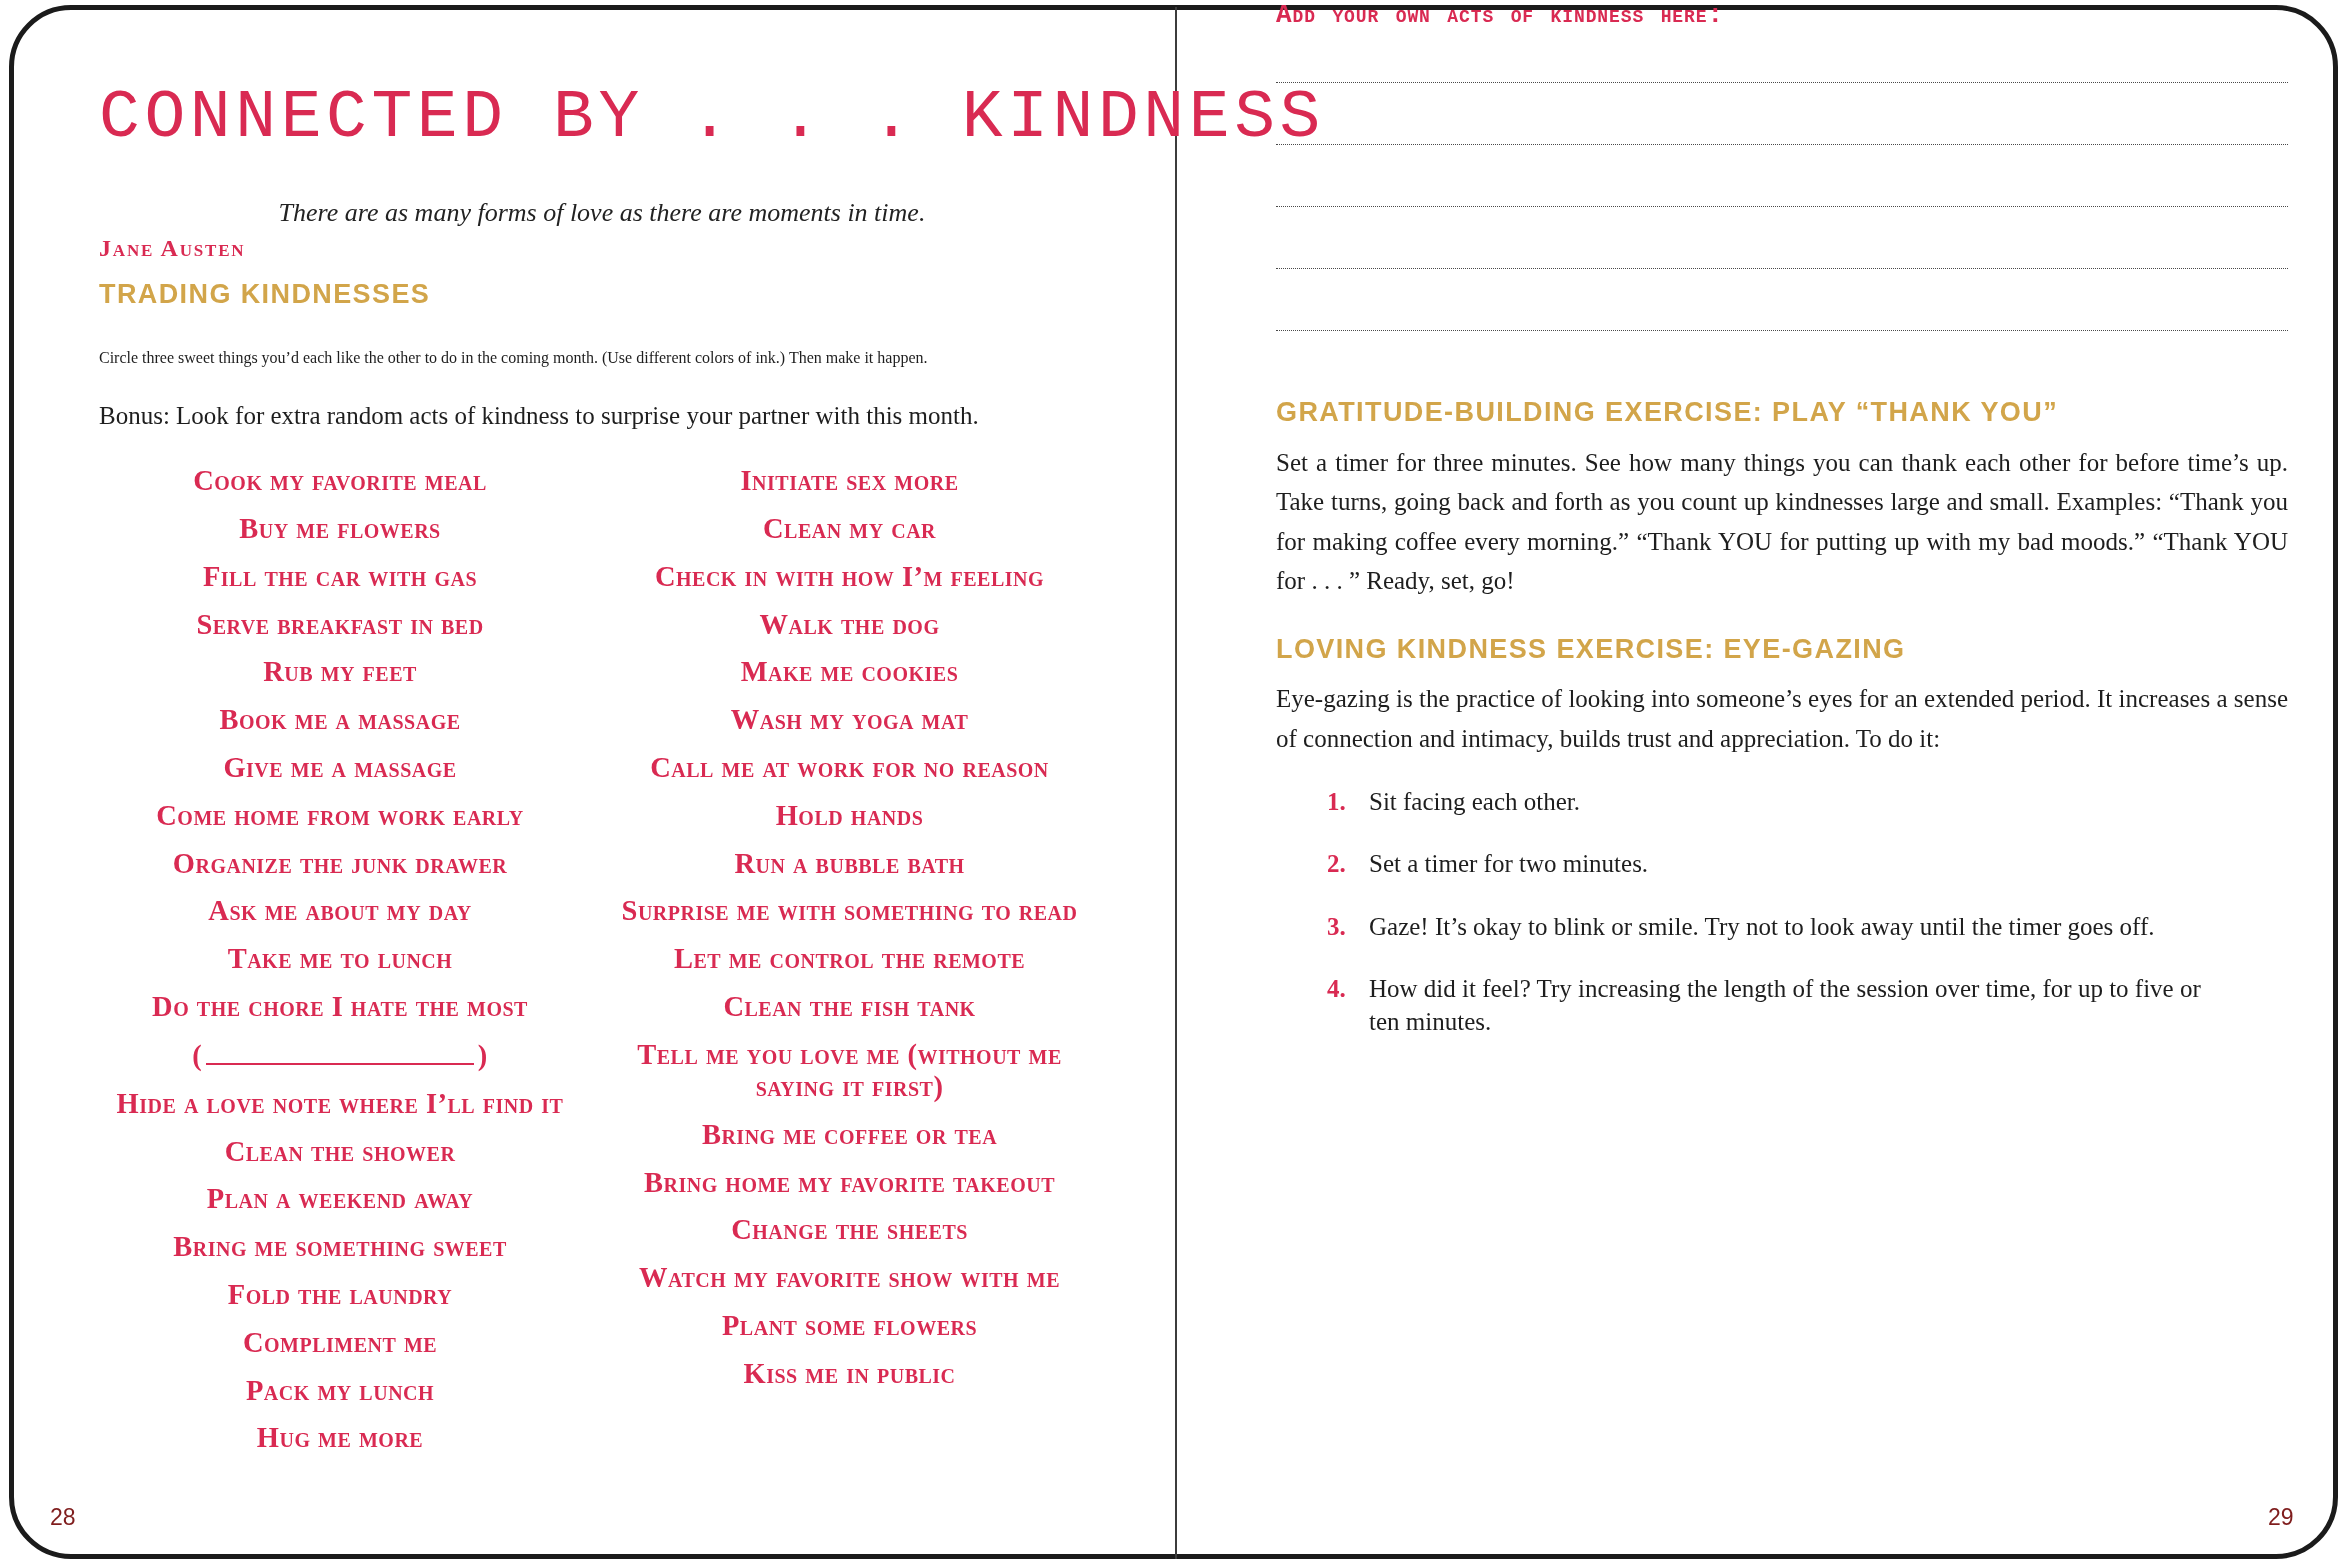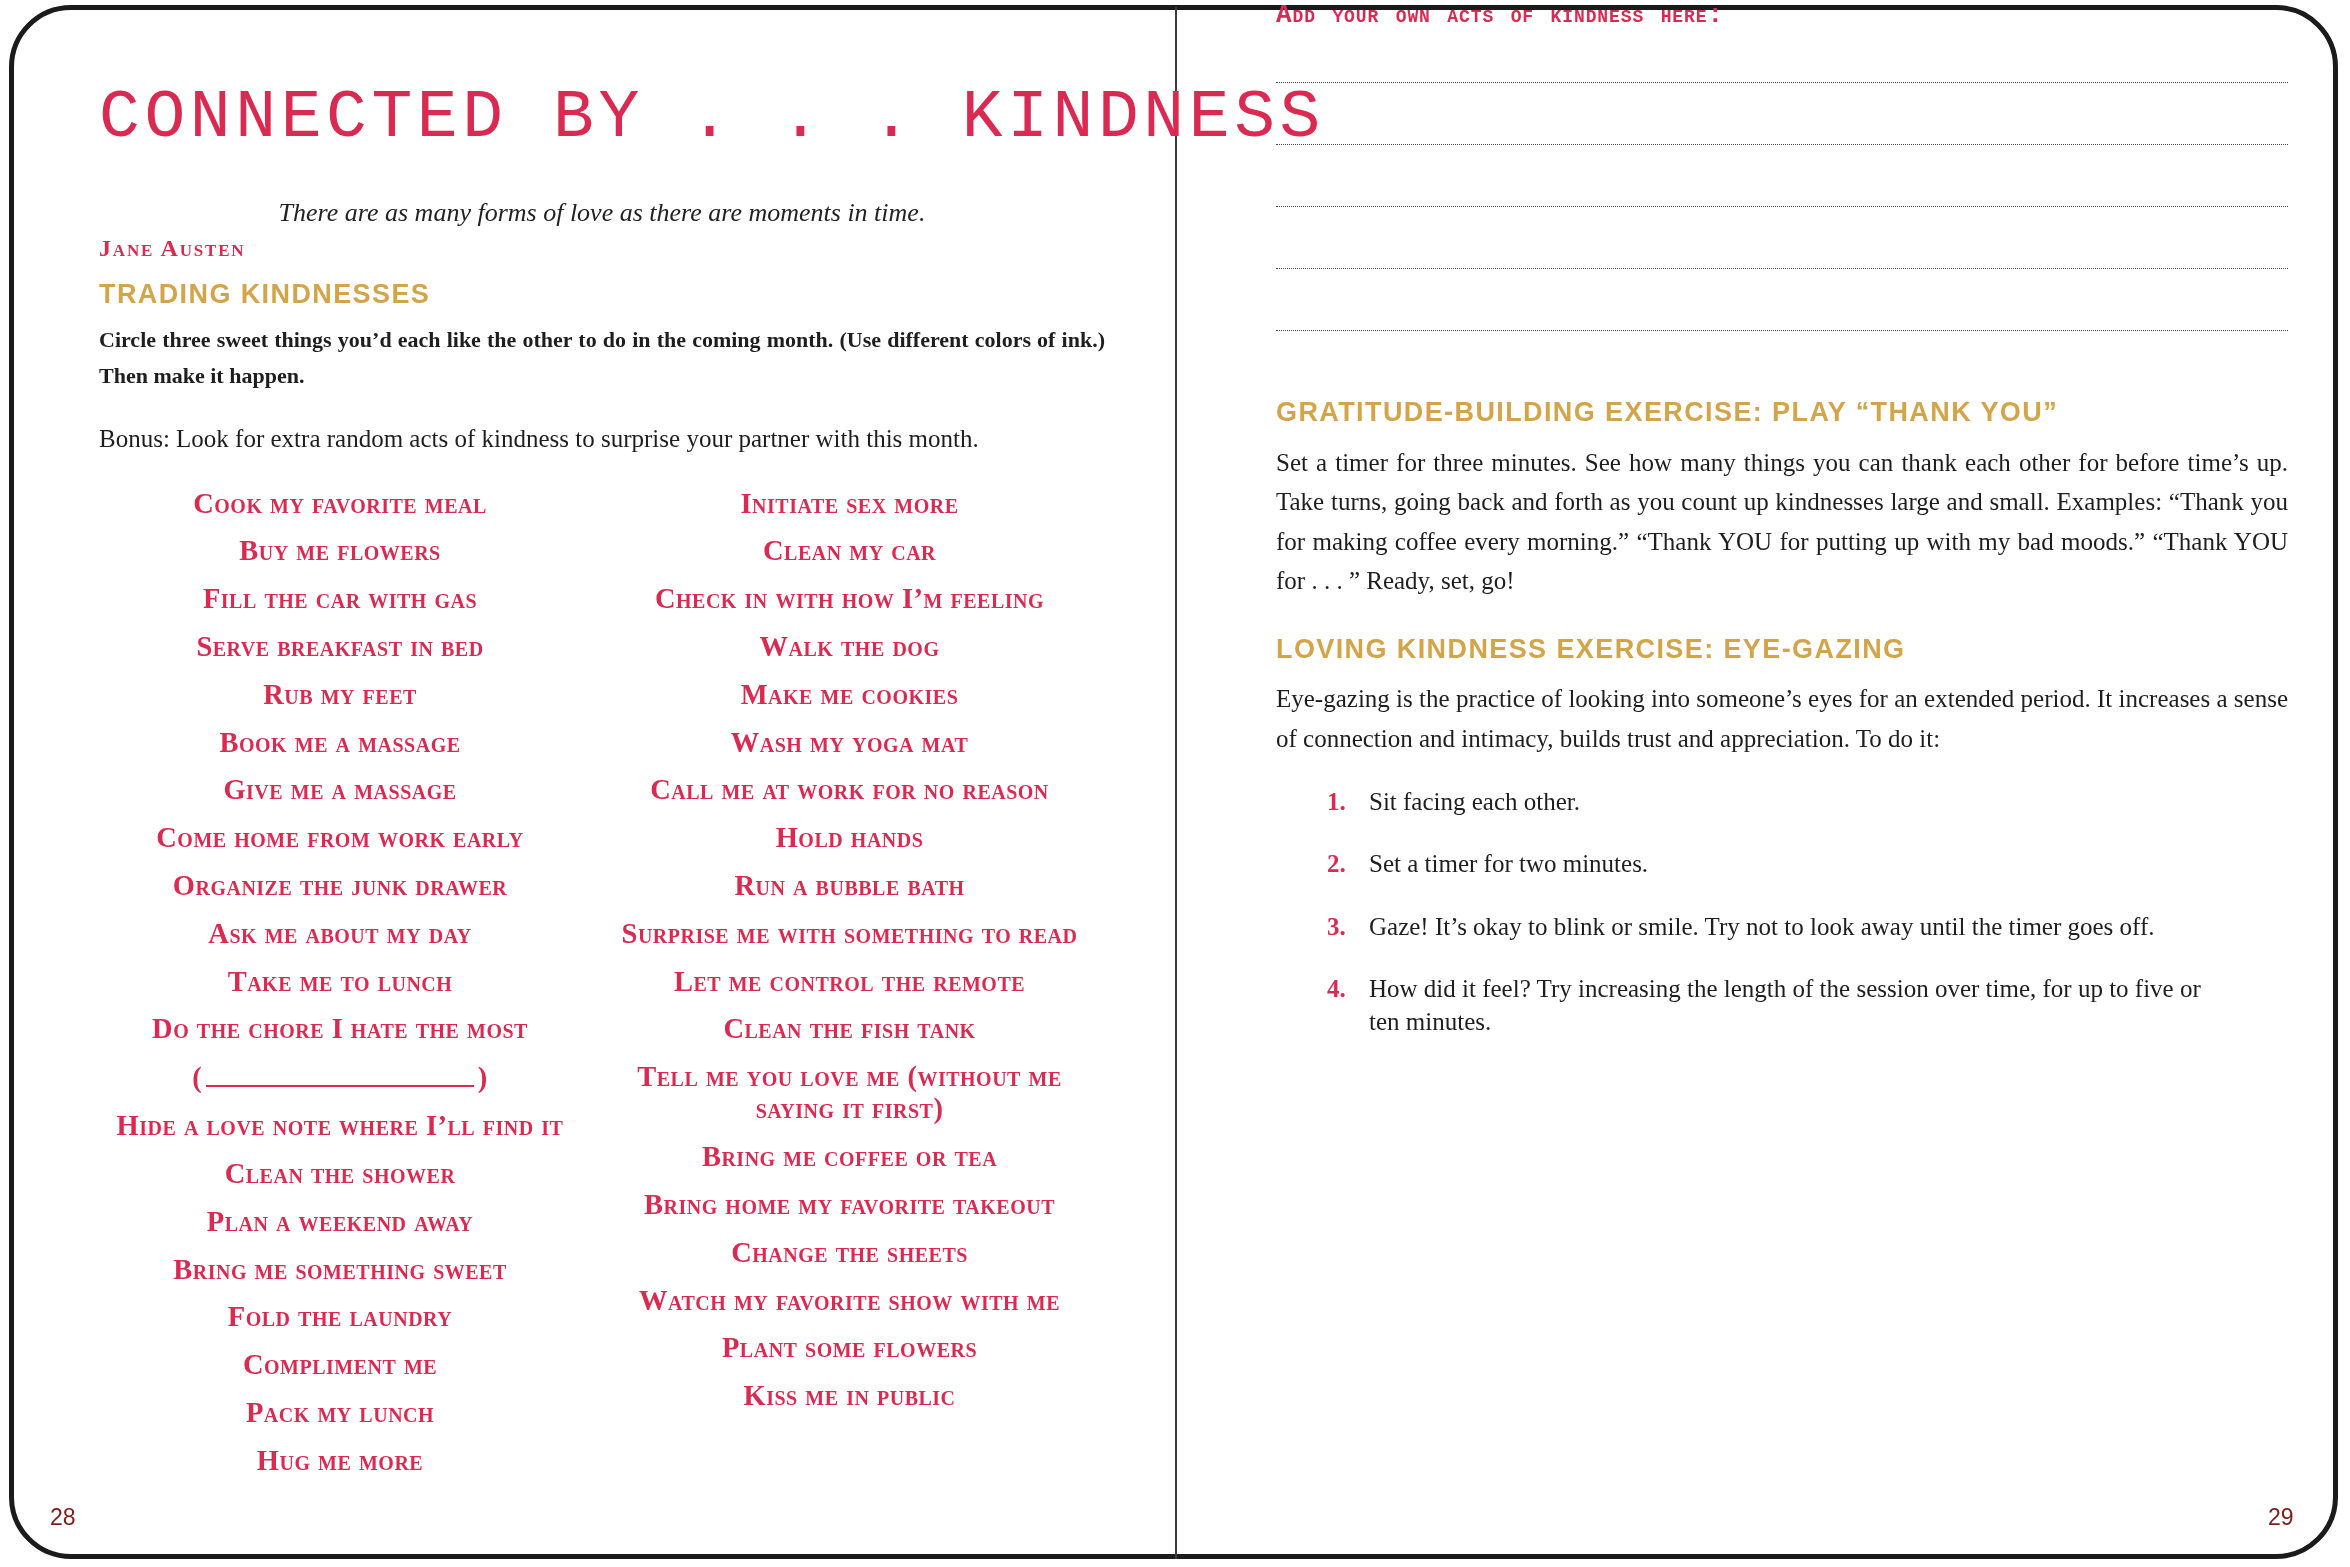--- a/index.html
+++ b/index.html
@@ -32,21 +32,21 @@
   .quote-attr {
     margin-top:7.3px; font-variant:small-caps;
     letter-spacing:1.8px; font-weight:600; font-size:24px; color:var(--pink);
   }
   .gold-heading {
     font-family:"Liberation Sans",sans-serif; font-weight:bold;
     font-size:27px; letter-spacing:1.4px; color:var(--gold);
   }
   .left-section-heading { margin-top:17px; }
   .intro {
-    margin-top:12px; font-size:22px; line-height:1.62; text-align:justify;font-weight:bold;
+    margin-top:35px; font-size:16px; line-height:1.62; text-align:justify;
   }
   .bonus { margin-top:31px; font-size:25px; }
   .kindness-grid {
     margin-top:35px; display:grid; grid-template-columns:1fr 1.06fr;
     column-gap:13px;
   }
   .k-item {
     text-align:center; color:var(--pink); font-variant:small-caps;
     font-weight:bold; font-size:28.5px; line-height:1.13;
     letter-spacing:0.5px; margin-bottom:15.6px;

